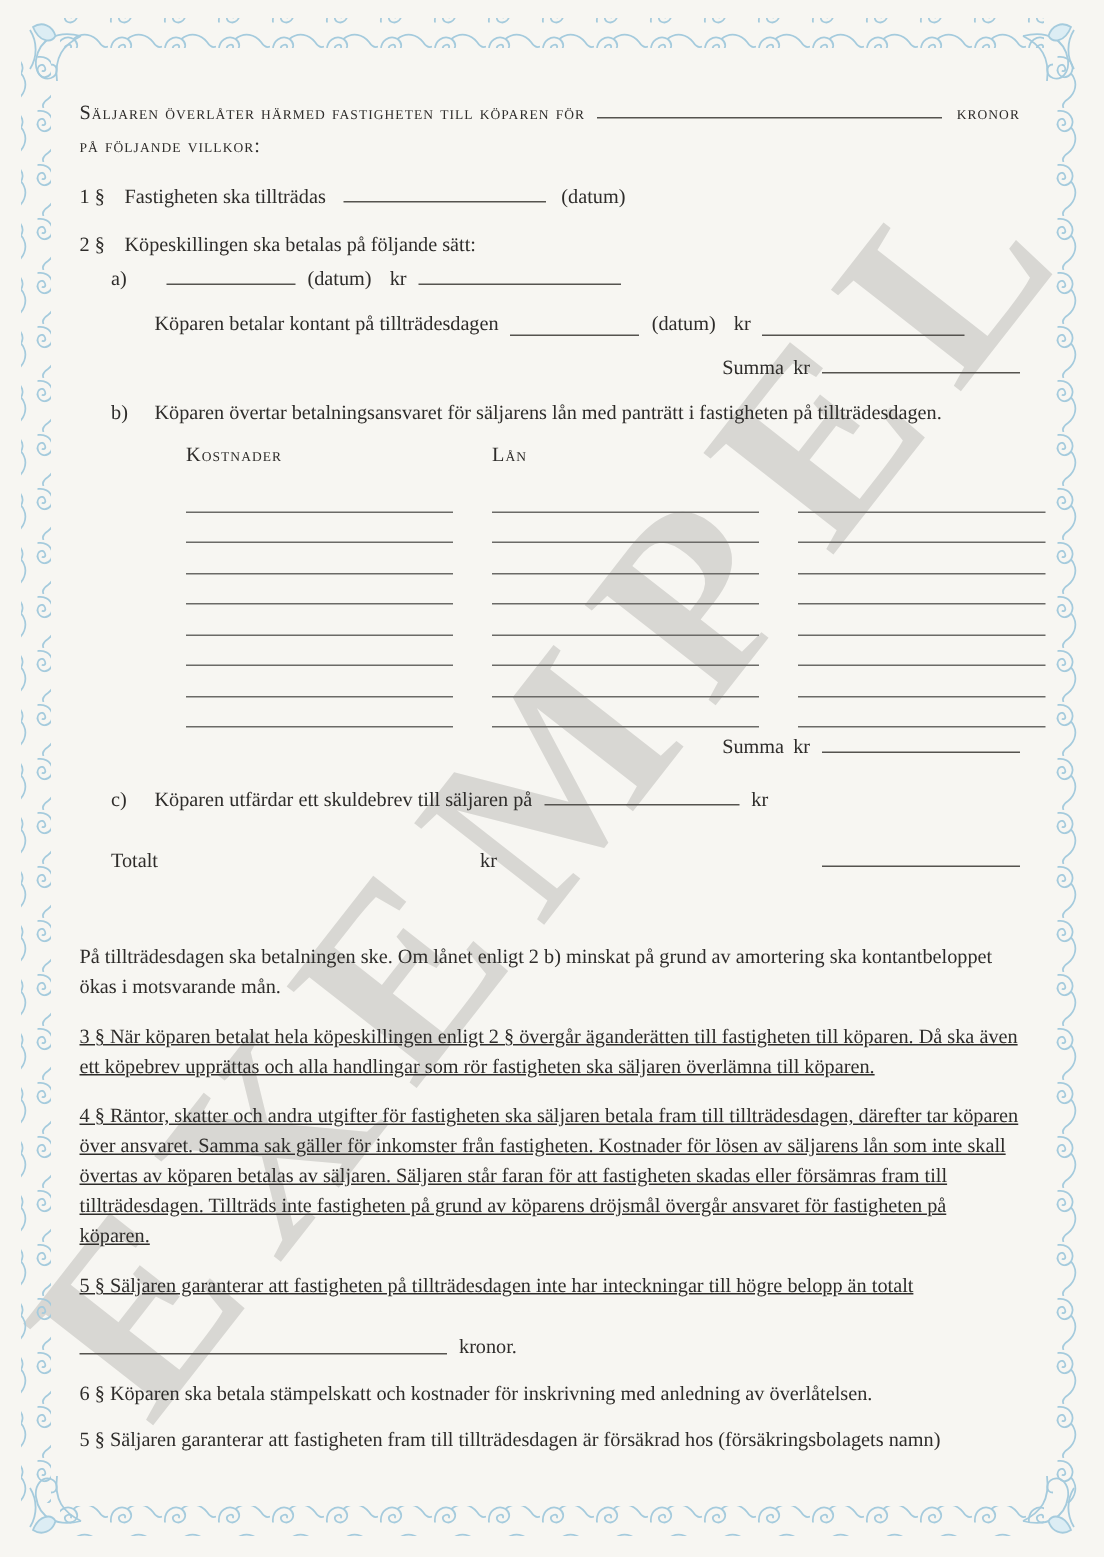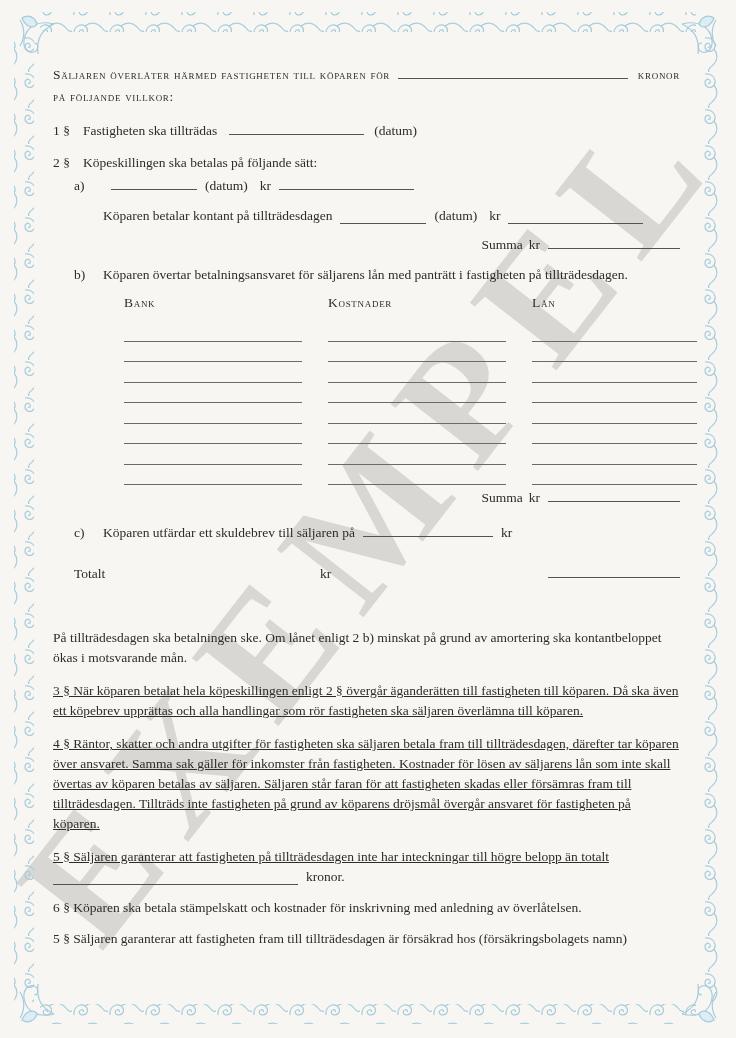--- a/index.html
+++ b/index.html
@@ -40,21 +40,21 @@
   .s2row{margin-top:12px;}
   .btext{margin-top:10px;}
   .loan-head{display:grid;grid-template-columns:178px 178px 165px;justify-content:space-between;margin:8px 0 8px 50px;width:573px;}
   .loan-table{display:grid;grid-template-columns:178px 178px 165px;justify-content:space-between;margin-left:50px;width:573px;}
   .loan-cell{height:19.5px;border-bottom:1px solid #6b6a67;}
   .tsum{margin-top:2px;}
   .crow{margin-top:14px;}
   .trow{margin-top:20px;justify-content:space-between;}
   .para{margin-top:44px;}
   .para2{margin-top:13px;text-decoration:underline;}
-  .kronorrow{margin-top:0;display:flex;align-items:center;}
+  .kronorrow{margin-top:21px;display:flex;align-items:flex-start;}
   .w245{width:245px;margin-right:8px;}
   .lastrows{margin-top:11px;}
 </style>
 </head>
 <body>
 
 <div class="page">
 
   <svg class="border-svg" width="736" height="1038" viewBox="0 0 736 1038">
     <defs>
@@ -126,21 +126,20 @@
         <span class="bl w132"></span>
       </div>
     </div>
 
     <div class="sub">
       <div class="row btext">
         <span class="subletter">b)</span>
         <span>Köparen övertar betalningsansvaret för säljarens lån med panträtt i fastigheten på tillträdesdagen.</span>
       </div>
       <div class="loan-head smallcaps">
-        <span>Bank</span>
         <span>Kostnader</span>
         <span>Lån</span>
       </div>
       <div class="loan-table">
           <div class="loan-cell"></div>
           <div class="loan-cell"></div>
           <div class="loan-cell"></div>
           <div class="loan-cell"></div>
           <div class="loan-cell"></div>
           <div class="loan-cell"></div>

